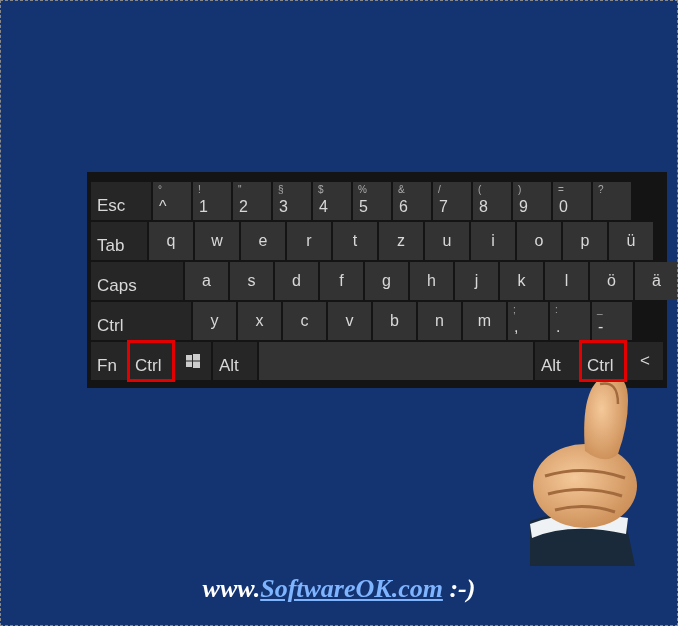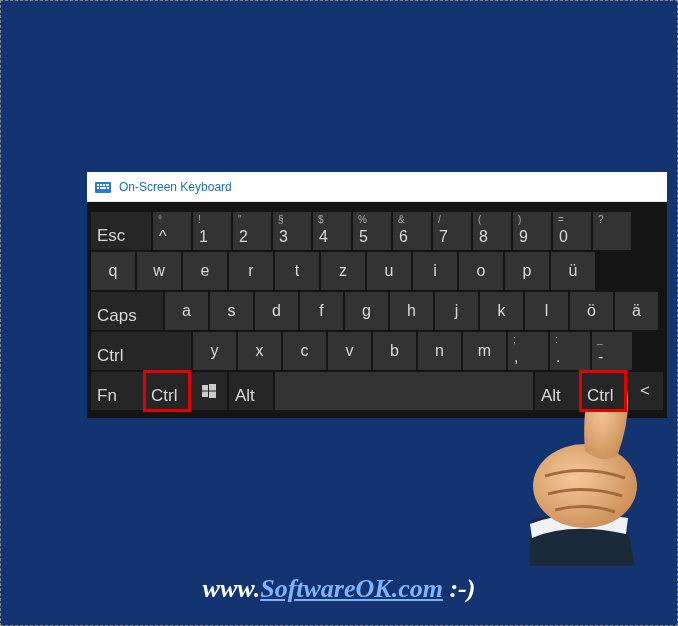--- a/index.html
+++ b/index.html
@@ -104,35 +104,20 @@
     right: 18px;
     bottom: 60px;
     width: 160px;
     height: 200px;
   }
 </style>
 </head>
 <body>
 
 <div class="osk-window">
-  <div class="osk-titlebar">
-    <span class="osk-icon">
-      <svg width="16" height="11" viewBox="0 0 16 11">
-        <rect x="0" y="0" width="16" height="11" rx="1" fill="#2a7bd4"></rect>
-        <rect x="2" y="2" width="2" height="2" fill="#fff"></rect>
-        <rect x="5" y="2" width="2" height="2" fill="#fff"></rect>
-        <rect x="8" y="2" width="2" height="2" fill="#fff"></rect>
-        <rect x="11" y="2" width="3" height="2" fill="#fff"></rect>
-        <rect x="2" y="5" width="2" height="2" fill="#fff"></rect>
-        <rect x="5" y="5" width="6" height="2" fill="#fff"></rect>
-        <rect x="12" y="5" width="2" height="2" fill="#fff"></rect>
-      </svg>
-    </span>
-    <span class="osk-title">On-Screen Keyboard</span>
-  </div>
 
   <div class="osk-body">
 
     <div class="kb-row">
       <div class="key dark txt" style="width:60px">Esc</div>
       <div class="key" style="width:38px">
           <span class="sup">°</span>
           <span>^</span>
         </div>
       <div class="key" style="width:38px">
@@ -175,35 +160,36 @@
           <span class="sup">=</span>
           <span>0</span>
         </div>
       <div class="key" style="width:38px">
           <span class="sup">?</span>
           <span></span>
         </div>
     </div>
 
     <div class="kb-row">
+      <div class="key dark txt" style="width:56px">Tab</div>
       <div class="key center" style="width:44px">q</div>
       <div class="key center" style="width:44px">w</div>
       <div class="key center" style="width:44px">e</div>
       <div class="key center" style="width:44px">r</div>
       <div class="key center" style="width:44px">t</div>
       <div class="key center" style="width:44px">z</div>
       <div class="key center" style="width:44px">u</div>
       <div class="key center" style="width:44px">i</div>
       <div class="key center" style="width:44px">o</div>
       <div class="key center" style="width:44px">p</div>
       <div class="key center" style="width:44px">ü</div>
     </div>
 
     <div class="kb-row">
-      <div class="key dark txt" style="width:72px">Caps</div>
+      <div class="key dark txt" style="width:92px">Caps</div>
       <div class="key center" style="width:43px">a</div>
       <div class="key center" style="width:43px">s</div>
       <div class="key center" style="width:43px">d</div>
       <div class="key center" style="width:43px">f</div>
       <div class="key center" style="width:43px">g</div>
       <div class="key center" style="width:43px">h</div>
       <div class="key center" style="width:43px">j</div>
       <div class="key center" style="width:43px">k</div>
       <div class="key center" style="width:43px">l</div>
       <div class="key center" style="width:43px">ö</div>
@@ -227,21 +213,21 @@
           <span class="sup">:</span>
           <span>.</span>
         </div>
       <div class="key" style="width:40px">
           <span class="sup">_</span>
           <span>-</span>
         </div>
     </div>
 
     <div class="kb-row">
-      <div class="key dark txt" style="width:52px">Fn</div>
+      <div class="key dark txt" style="width:36px">Fn</div>
       <div class="key dark txt highlight" style="width:44px">Ctrl</div>
       <div class="key dark center win-icon" style="width:36px">
         <span>
           <svg width="14" height="14" viewBox="0 0 14 14">
             <rect x="0" y="1" width="6" height="5.5" fill="#ccc"></rect>
             <rect x="7" y="0" width="7" height="6.5" fill="#ccc"></rect>
             <rect x="0" y="7.5" width="6" height="5.5" fill="#ccc"></rect>
             <rect x="7" y="7.5" width="7" height="6.5" fill="#ccc"></rect>
           </svg>
         </span>

